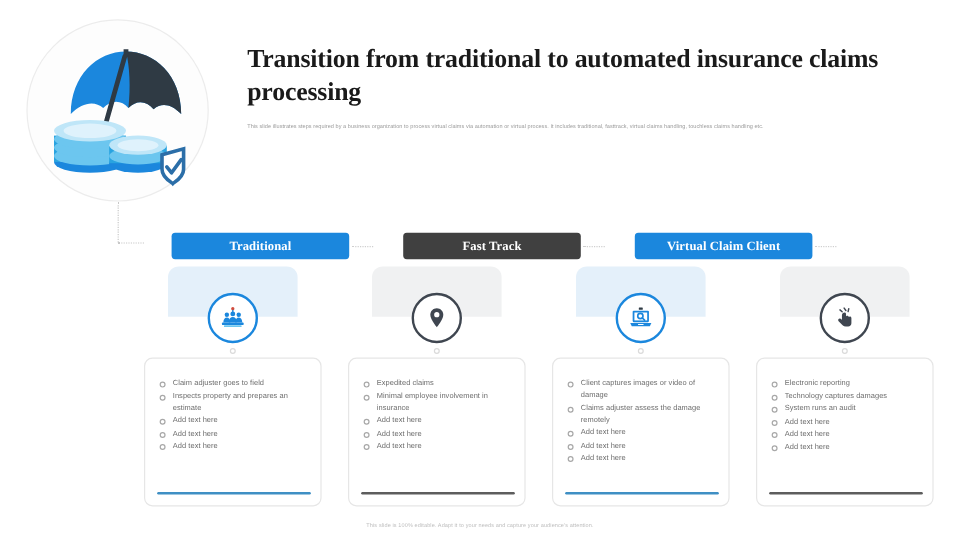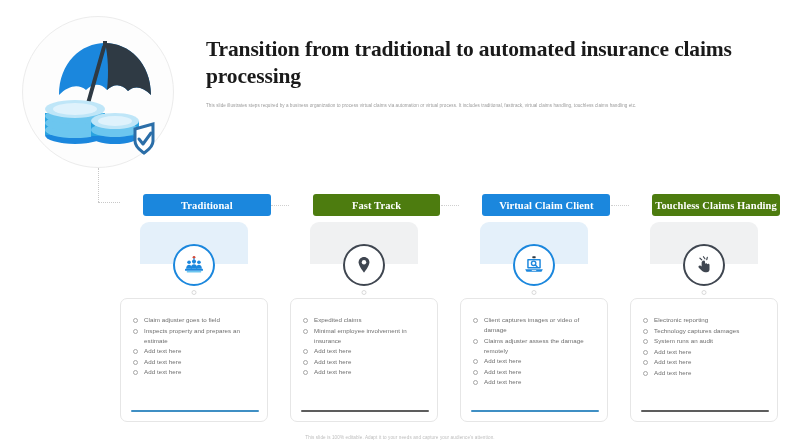--- a/index.html
+++ b/index.html
@@ -51,21 +51,21 @@
     display: flex; gap: 0;
   }
   .col-head {
     width: 148px; height: 22px; border-radius: 3px;
     display: flex; align-items: center; justify-content: center;
     font-family: "Liberation Serif", serif;
     font-weight: 700; font-size: 10.5px; color: #ffffff;
     letter-spacing: 0.1px; white-space: nowrap; margin-left: 23px;
   }
   .col-head.blue { background: #1b87dd; }
-  .col-head.dark { background: #4d7c0f; }
+  .col-head.dark { background: #404040; }
   .head-gap {
     width: 22px; display: flex; align-items: center; justify-content: center;
   }
   .head-gap i {
     display: block; width: 18px; height: 0;
     border-top: 1px dotted #cfcfcf;
   }
 
   
   .cols {
@@ -182,21 +182,20 @@
         <i></i>
       </div>
     <div class="col-head dark">Fast Track</div>
     <div class="head-gap">
         <i></i>
       </div>
     <div class="col-head blue">Virtual Claim Client</div>
     <div class="head-gap">
         <i></i>
       </div>
-    <div class="col-head dark">Touchless Claims Handing</div>
   </div>
 
   <div class="cols">
 
     <div class="col">
       <div class="icon-plate"></div>
       <div class="icon-circle blue">
         <svg width="22" height="22" viewBox="0 0 24 24">
           <circle cx="12" cy="3.6" r="1.5" fill="#d34a3a"></circle>
           <rect x="11.4" y="4.6" width="1.2" height="2.4" fill="#1b87dd"></rect>

